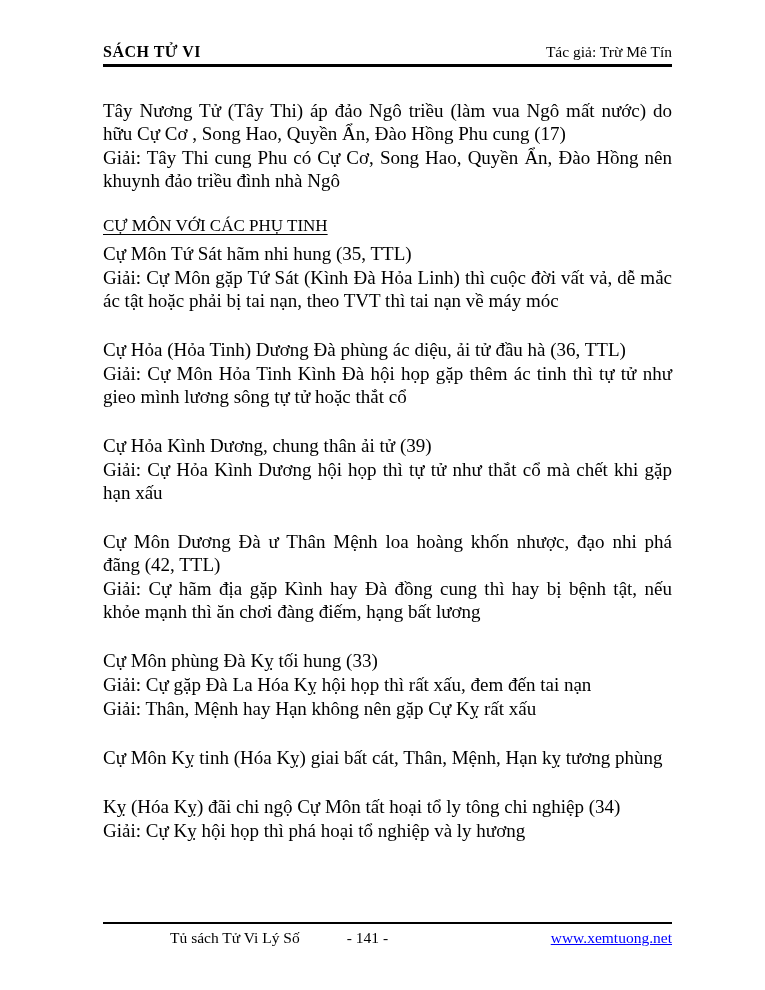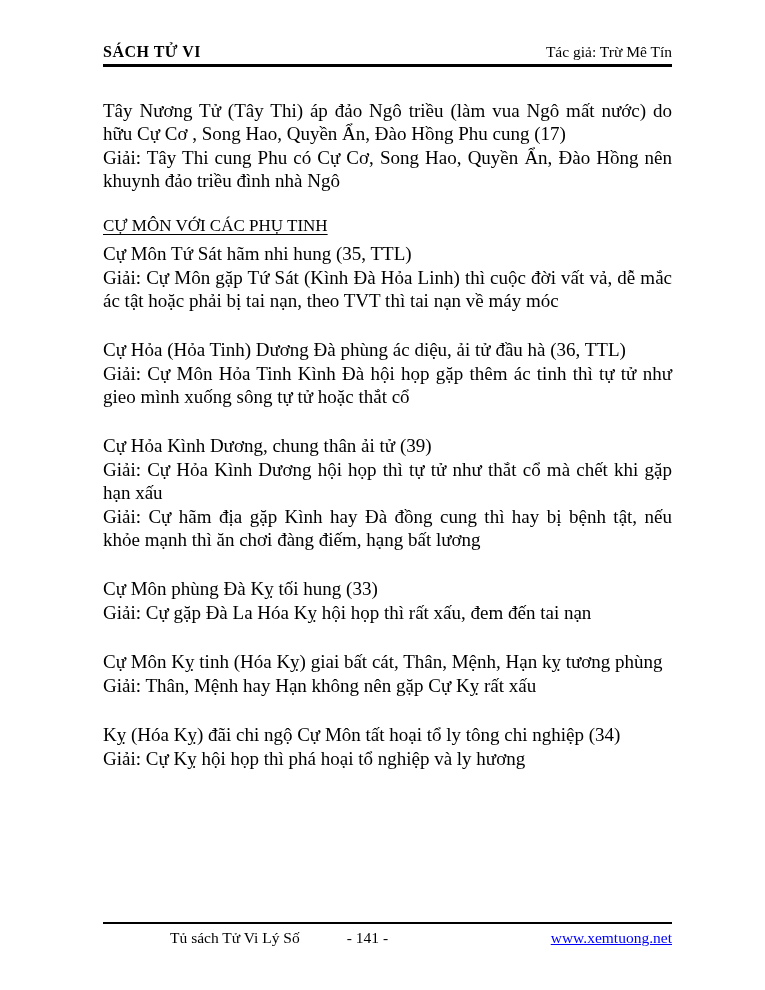--- a/index.html
+++ b/index.html
@@ -85,32 +85,33 @@
 
   <p class="para intro-stmt">Tây Nương Tử (Tây Thi) áp đảo Ngô triều (làm vua Ngô mất nước) do hữu Cự Cơ , Song Hao, Quyền Ẩn, Đào Hồng Phu cung (17)</p>
   <p class="para giai">Giải: Tây Thi cung Phu có Cự Cơ, Song Hao, Quyền Ẩn, Đào Hồng nên khuynh đảo triều đình nhà Ngô</p>
 
   <h2 class="section-heading">CỰ MÔN VỚI CÁC PHỤ TINH</h2>
 
   <p class="para stmt stmt-first">Cự Môn Tứ Sát  hãm nhi hung  (35, TTL)</p>
   <p class="para giai">Giải: Cự Môn gặp Tứ Sát (Kình Đà Hỏa Linh) thì cuộc đời vất vả, dễ mắc ác tật hoặc phải bị tai nạn, theo TVT thì tai nạn về máy móc</p>
 
   <p class="para stmt">Cự Hỏa (Hỏa Tinh) Dương Đà phùng ác diệu, ải tử đầu hà  (36, TTL)</p>
-  <p class="para giai">Giải: Cự Môn Hỏa Tinh Kình Đà hội họp gặp thêm ác tinh thì tự tử như gieo mình xuống sông tự tử hoặc thắt cổ</p>
+  <p class="para giai">Giải: Cự Môn Hỏa Tinh Kình Đà hội họp gặp thêm ác tinh thì tự tử như gieo mình lương sông tự tử hoặc thắt cổ</p>
 
   <p class="para stmt">Cự Hỏa Kình Dương, chung thân ải tử (39)</p>
   <p class="para giai">Giải: Cự Hỏa Kình Dương hội họp thì tự tử như thắt cổ mà chết khi gặp hạn  xấu</p>
 
+  <p class="para stmt">Cự Môn Dương Đà ư Thân Mệnh loa hoàng khốn nhược, đạo nhi phá đãng (42, TTL)</p>
   <p class="para giai">Giải: Cự hãm địa gặp Kình hay Đà đồng cung thì hay bị bệnh tật, nếu khỏe mạnh thì ăn chơi đàng điếm, hạng bất lương</p>
 
   <p class="para stmt">Cự Môn phùng Đà Kỵ tối hung  (33)</p>
   <p class="para giai">Giải: Cự gặp Đà La Hóa Kỵ hội họp thì rất xấu, đem đến tai nạn</p>
 
+  <p class="para giai">Giải: Thân, Mệnh hay Hạn không nên gặp Cự Kỵ rất xấu</p>
   <p class="para stmt">Cự Môn Kỵ tinh (Hóa Kỵ) giai bất cát, Thân, Mệnh, Hạn kỵ tương phùng</p>
-  <p class="para giai">Giải: Thân, Mệnh hay Hạn không nên gặp Cự Kỵ rất xấu</p>
 
   <p class="para stmt">Kỵ (Hóa Kỵ) đãi chi ngộ Cự Môn tất hoại tổ ly tông chi nghiệp (34)</p>
   <p class="para giai">Giải: Cự Kỵ hội họp thì phá hoại tổ nghiệp và ly hương</p>
 
 
   <div class="footer">
     <span class="footer-left">Tủ sách Tử Vi Lý Số</span>
     <span class="footer-center">- 141 -</span>
     <span class="footer-right">
       <a class="footer-link">www.xemtuong.net</a>

